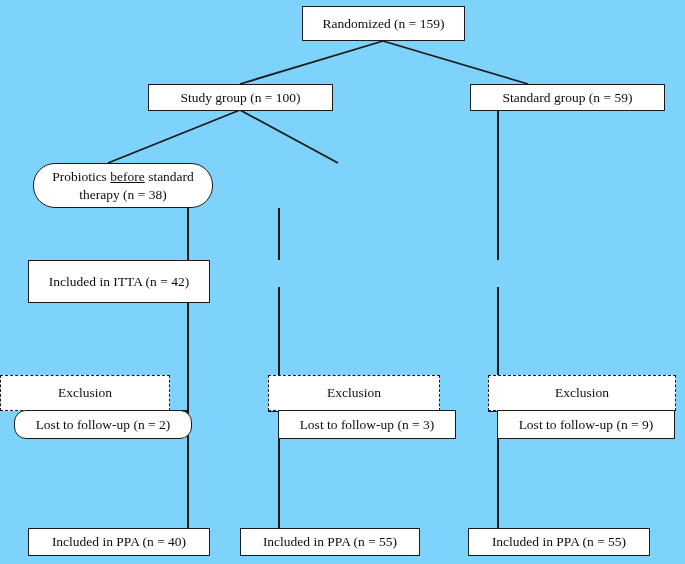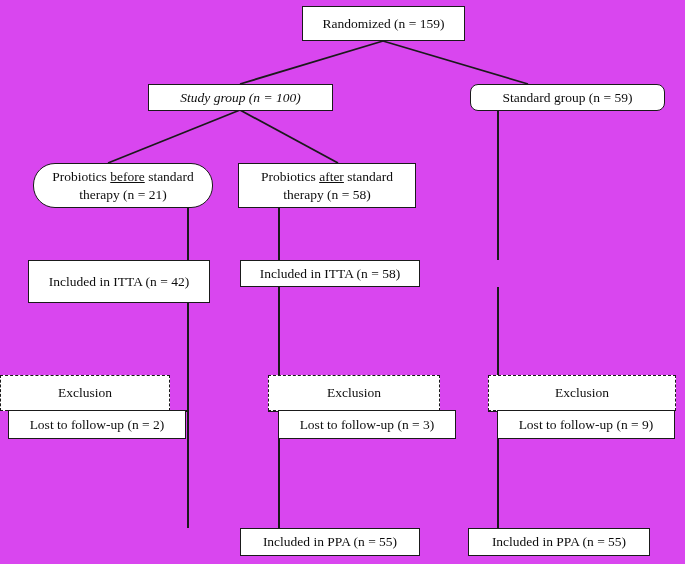--- a/index.html
+++ b/index.html
@@ -7,21 +7,21 @@
     padding: 0;
     background: #ffffff;
   }
   body {
     font-family: "Liberation Serif", "DejaVu Serif", serif;
   }
   #flowchart {
     position: relative;
     width: 685px;
     height: 564px;
-    background: #d946ef;
+    background: #7dd3fc;
     overflow: hidden;
   }
   .node {
     position: absolute;
     box-sizing: border-box;
     border: 1.6px solid #1a1a1a;
     background: #ffffff;
     display: flex;
     align-items: center;
     justify-content: center;
@@ -71,85 +71,79 @@
     <line x1="383" y1="41" x2="528" y2="84" stroke="#1a1a1a" stroke-width="1.8"></line>
 
     <line x1="240" y1="110" x2="108" y2="163" stroke="#1a1a1a" stroke-width="1.8"></line>
     <line x1="240" y1="110" x2="338" y2="163" stroke="#1a1a1a" stroke-width="1.8"></line>
   </svg>
 
   <div class="node" style="left:302px; top:6px; width:163px; height:35px;">
     <span class="label">Randomized (n = 159)</span>
   </div>
 
-  <div class="node" style="left:148px; top:84px; width:185px; height:27px;font-style:italic;">
+  <div class="node" style="left:148px; top:84px; width:185px; height:27px;">
     <span class="label">Study group (n = 100)</span>
   </div>
 
-  <div class="node" style="left:470px; top:84px; width:195px; height:27px;border-radius:8px;">
+  <div class="node" style="left:470px; top:84px; width:195px; height:27px;">
     <span class="label">Standard group (n = 59)</span>
   </div>
 
   <div class="node" style="left:33px; top:163px; width:180px; height:45px;border-radius:22px;">
     <span class="label">
       <span>Probiotics </span><u>before</u><span> standard</span><br>
-      <span>therapy (n = 21)</span>
+      <span>therapy (n = 38)</span>
     </span>
   </div>
 
-  <div class="node" style="left:238px; top:163px; width:178px; height:45px;">
-    <span class="label">
-      <span>Probiotics </span><u>after</u><span> standard</span><br>
-      <span>therapy (n = 58)</span>
-    </span>
-  </div>
 
   <div class="connector v" style="left:187px; top:208px; height:52px;"></div>
 
   <div class="connector v" style="left:278px; top:208px; height:52px;"></div>
 
   <div class="connector v" style="left:497px; top:111px; height:149px;"></div>
 
   <div class="node" style="left:28px; top:260px; width:182px; height:43px;">
     <span class="label">Included in ITTA (n = 42)</span>
   </div>
 
-  <div class="node" style="left:240px; top:260px; width:180px; height:27px;">
-    <span class="label">Included in ITTA (n = 58)</span>
-  </div>
 
 
   <div class="connector v" style="left:187px; top:287px; height:241px;"></div>
   <div class="connector v" style="left:278px; top:287px; height:241px;"></div>
   <div class="connector v" style="left:497px; top:287px; height:241px;"></div>
 
   <div class="connector h" style="left:168px; top:410px; width:21px;"></div>
   <div class="connector h" style="left:268px; top:410px; width:22px;"></div>
   <div class="connector h" style="left:488px; top:410px; width:23px;"></div>
 
   <div class="node dashed" style="left:0px; top:375px; width:170px; height:36px;">
     <span class="label">Exclusion</span>
   </div>
   <div class="node dashed" style="left:268px; top:375px; width:172px; height:36px;">
     <span class="label">Exclusion</span>
   </div>
   <div class="node dashed" style="left:488px; top:375px; width:188px; height:36px;">
     <span class="label">Exclusion</span>
   </div>
 
-  <div class="node" style="left:8px; top:410px; width:178px; height:29px;">
+  <div class="node" style="left:14px; top:410px; width:178px; height:29px;border-radius:12px;">
     <span class="label">Lost to follow-up (n = 2)</span>
   </div>
   <div class="node" style="left:278px; top:410px; width:178px; height:29px;font-family:Liberation Serif, serif;">
     <span class="label">Lost to follow-up (n = 3)</span>
   </div>
   <div class="node" style="left:497px; top:410px; width:178px; height:29px;">
     <span class="label">Lost to follow-up (n = 9)</span>
   </div>
 
+  <div class="node" style="left:28px; top:528px; width:182px; height:28px;">
+    <span class="label">Included in PPA (n = 40)</span>
+  </div>
   <div class="node" style="left:240px; top:528px; width:180px; height:28px;">
     <span class="label">Included in PPA (n = 55)</span>
   </div>
   <div class="node" style="left:468px; top:528px; width:182px; height:28px;">
     <span class="label">Included in PPA (n = 55)</span>
   </div>
 
 </div>
 
 </body></html>

